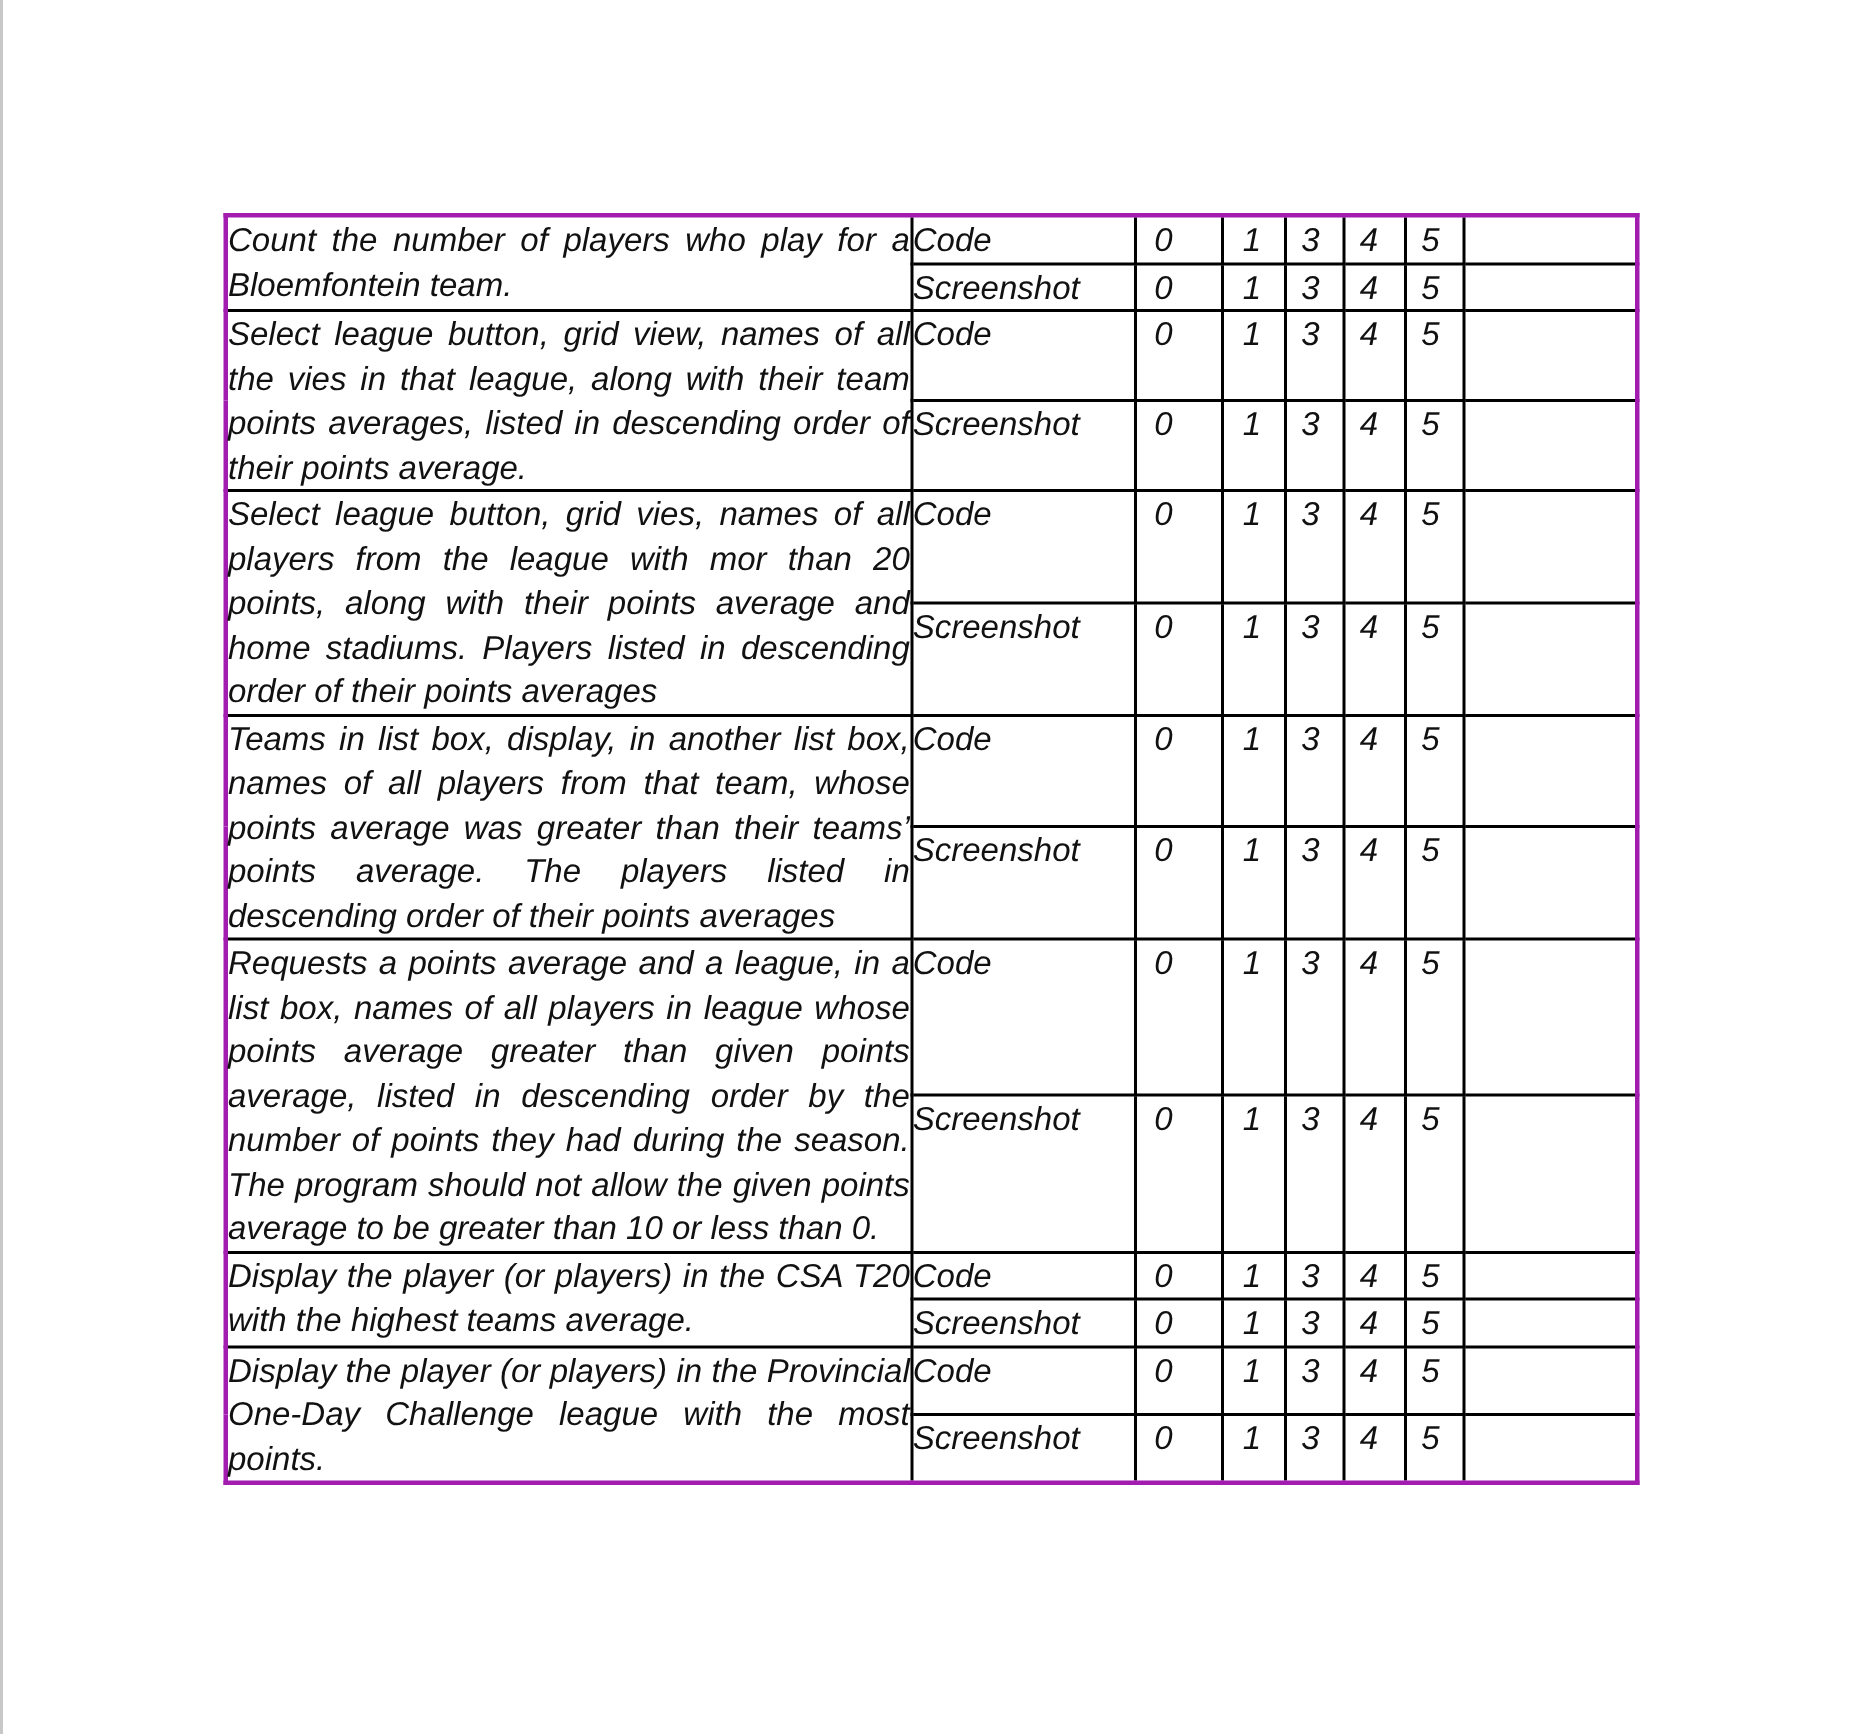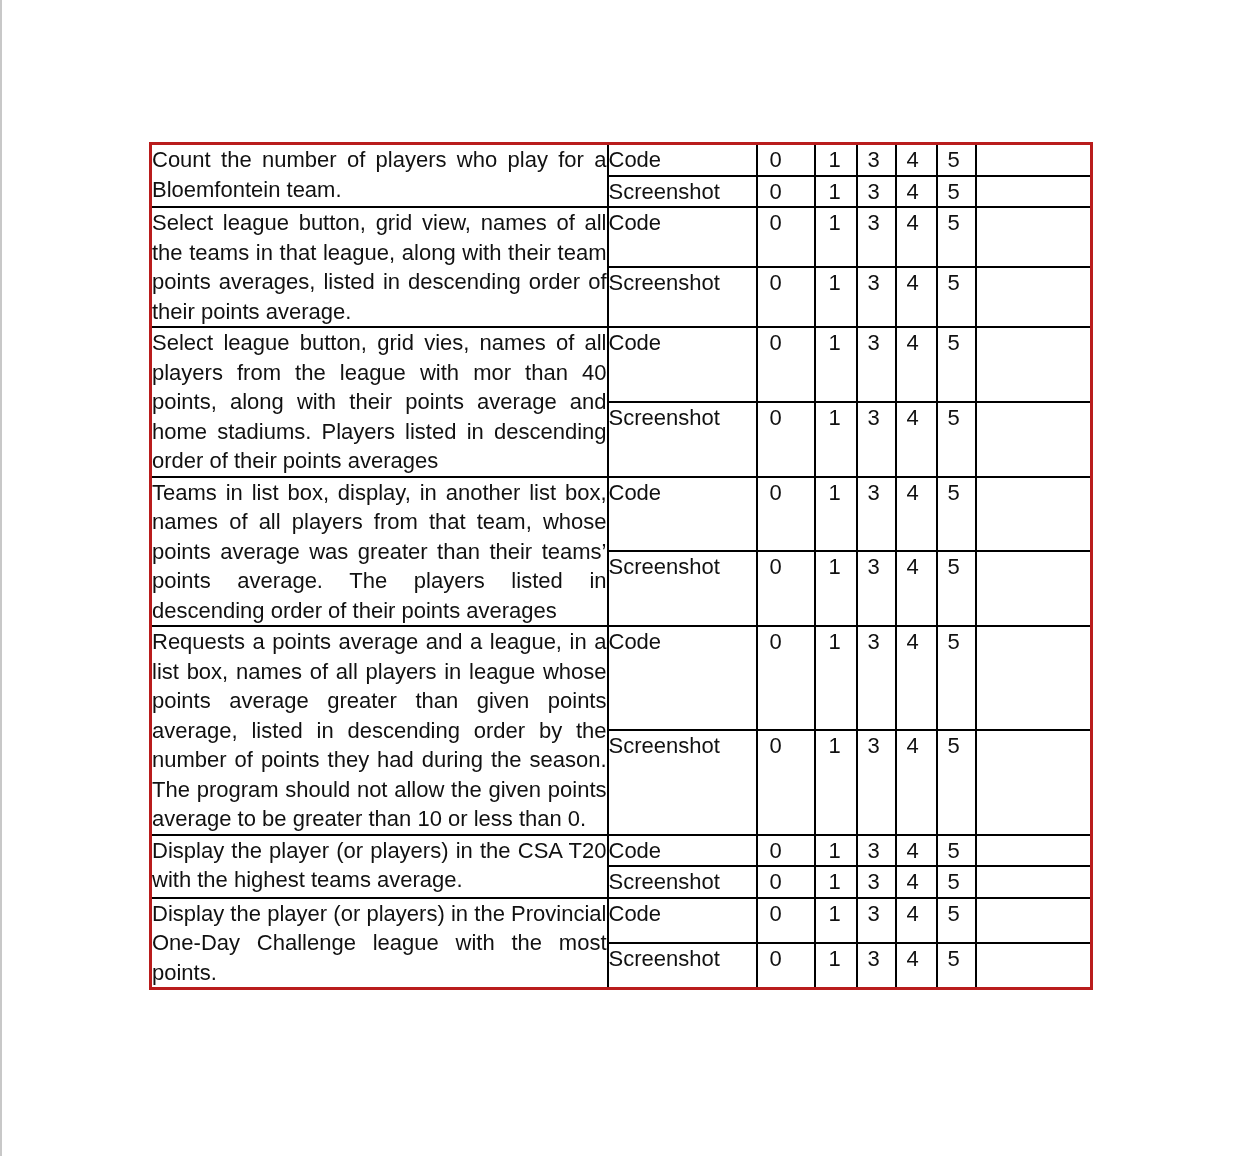--- a/index.html
+++ b/index.html
@@ -13,21 +13,22 @@
   .page-edge {
     position: absolute; left: 0; top: 0; bottom: 0; width: 2px;
     background: #c8c8c8;
   }
   table.rubric {
     position: absolute;
     left: 149px; top: 142px;
     border-collapse: collapse;
     table-layout: fixed;
     width: 941px;
-    border: 3px solid #b91c1c;
+    border: 3px solid #a21caf;
+    font-style: italic;
   }
   table.rubric td {
     border: 2.5px solid #000;
     padding: 0;
     vertical-align: top;
     font-size: 22px;
     line-height: 29.5px;
   }
   td.desc {
     padding: 0 10px 0 13px;
@@ -80,43 +81,43 @@
       <td class="score c0">0</td>
       <td class="score c1">1</td>
       <td class="score c3">3</td>
       <td class="score c4">4</td>
       <td class="score c5">5</td>
       <td class="blank"></td>
     </tr>
 
     <tr>
       <td class="desc" rowspan="2">
-          <span class="txt">Select league button, grid view, names of all the teams in that league, along with their team points averages, listed in descending order of their points average.</span>
-        </td>
-      <td class="type">Code</td>
-      <td class="score c0">0</td>
-      <td class="score c1">1</td>
-      <td class="score c3">3</td>
-      <td class="score c4">4</td>
-      <td class="score c5">5</td>
-      <td class="blank"></td>
-    </tr>
-    <tr>
-      <td class="type">Screenshot</td>
-      <td class="score c0">0</td>
-      <td class="score c1">1</td>
-      <td class="score c3">3</td>
-      <td class="score c4">4</td>
-      <td class="score c5">5</td>
-      <td class="blank"></td>
-    </tr>
-
-    <tr>
-      <td class="desc" rowspan="2">
-          <span class="txt">Select league button, grid vies, names of all players from the league with mor than 40 points, along with their points average and home stadiums. Players listed in descending order of their points averages</span>
+          <span class="txt">Select league button, grid view, names of all the vies in that league, along with their team points averages, listed in descending order of their points average.</span>
+        </td>
+      <td class="type">Code</td>
+      <td class="score c0">0</td>
+      <td class="score c1">1</td>
+      <td class="score c3">3</td>
+      <td class="score c4">4</td>
+      <td class="score c5">5</td>
+      <td class="blank"></td>
+    </tr>
+    <tr>
+      <td class="type">Screenshot</td>
+      <td class="score c0">0</td>
+      <td class="score c1">1</td>
+      <td class="score c3">3</td>
+      <td class="score c4">4</td>
+      <td class="score c5">5</td>
+      <td class="blank"></td>
+    </tr>
+
+    <tr>
+      <td class="desc" rowspan="2">
+          <span class="txt">Select league button, grid vies, names of all players from the league with mor than 20 points, along with their points average and home stadiums. Players listed in descending order of their points averages</span>
         </td>
       <td class="type">Code</td>
       <td class="score c0">0</td>
       <td class="score c1">1</td>
       <td class="score c3">3</td>
       <td class="score c4">4</td>
       <td class="score c5">5</td>
       <td class="blank"></td>
     </tr>
     <tr>

